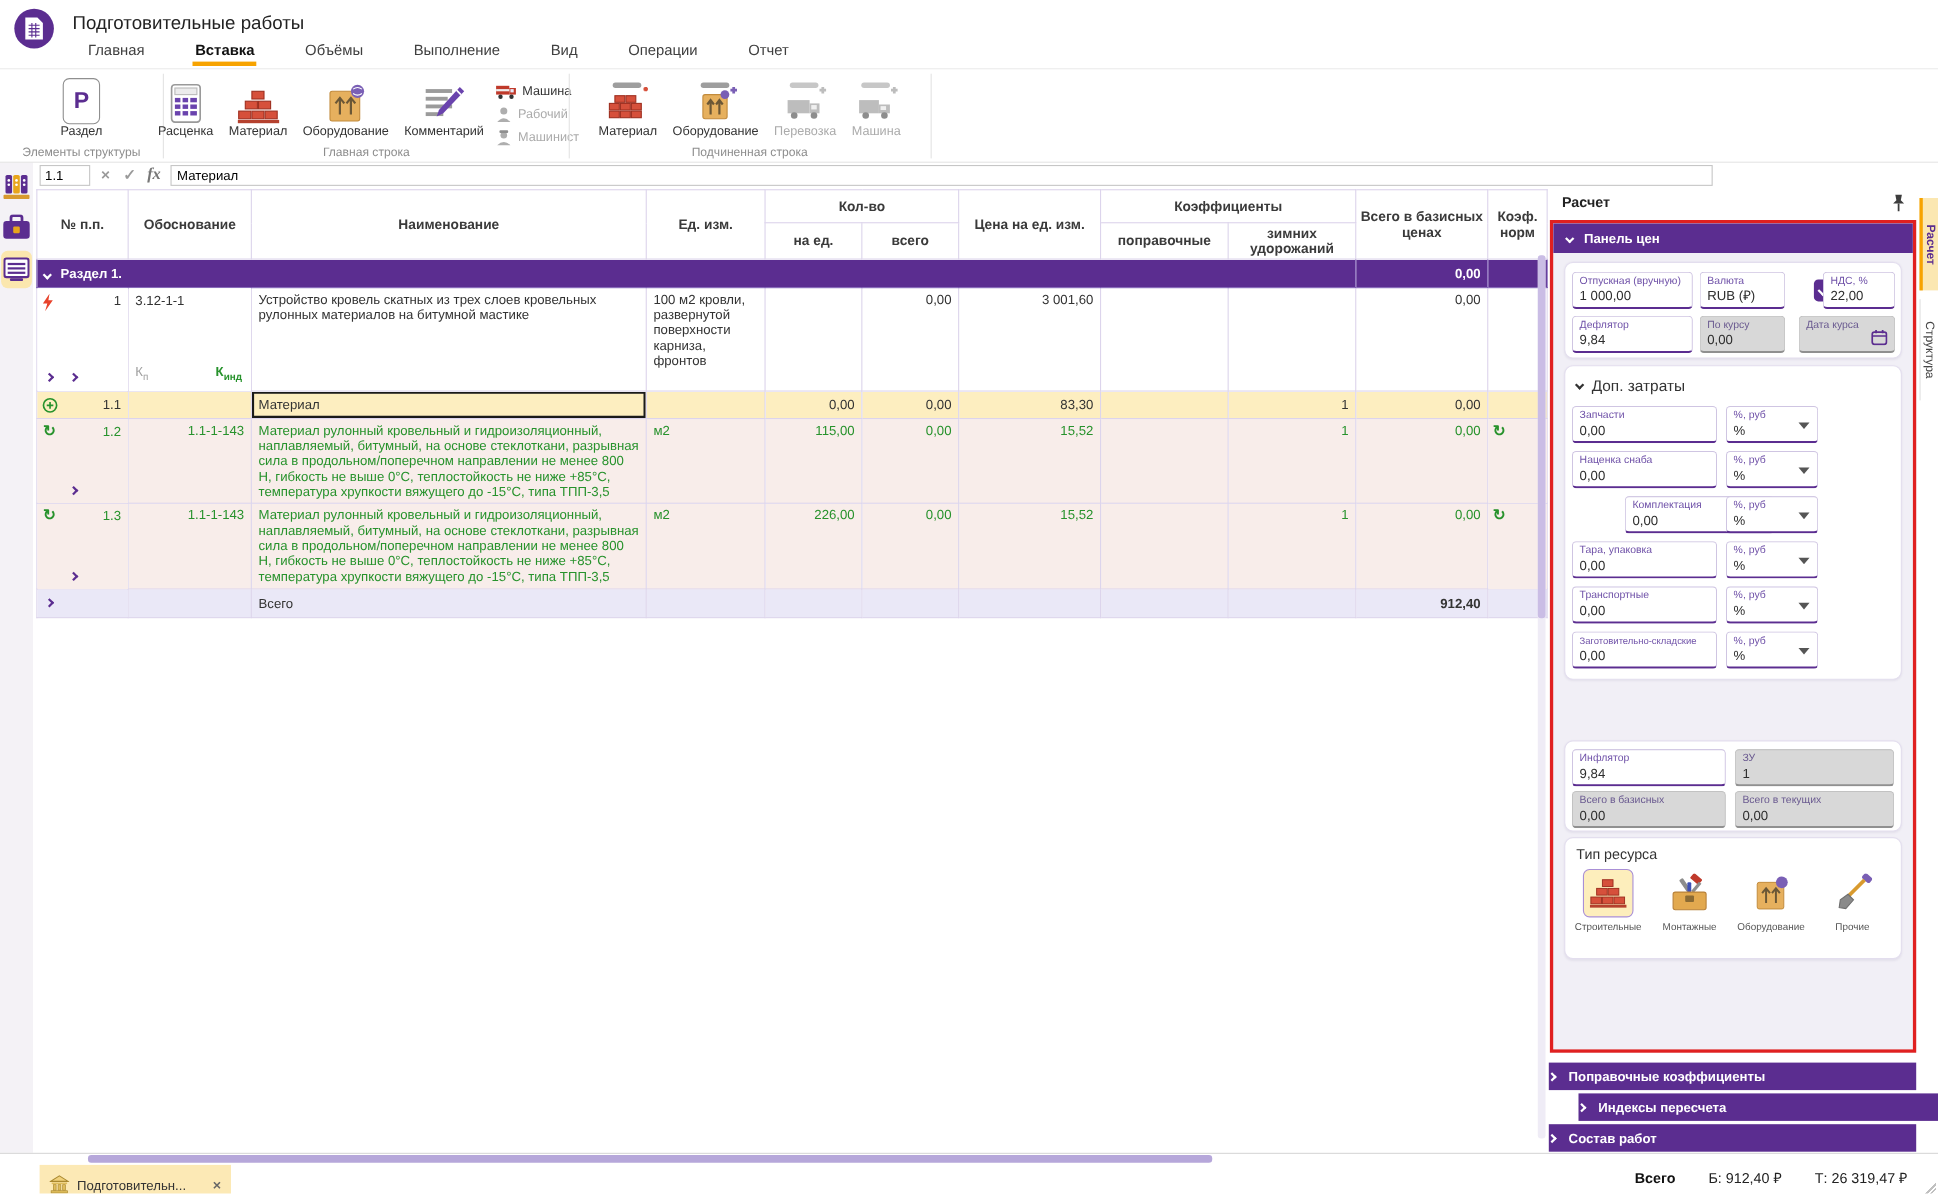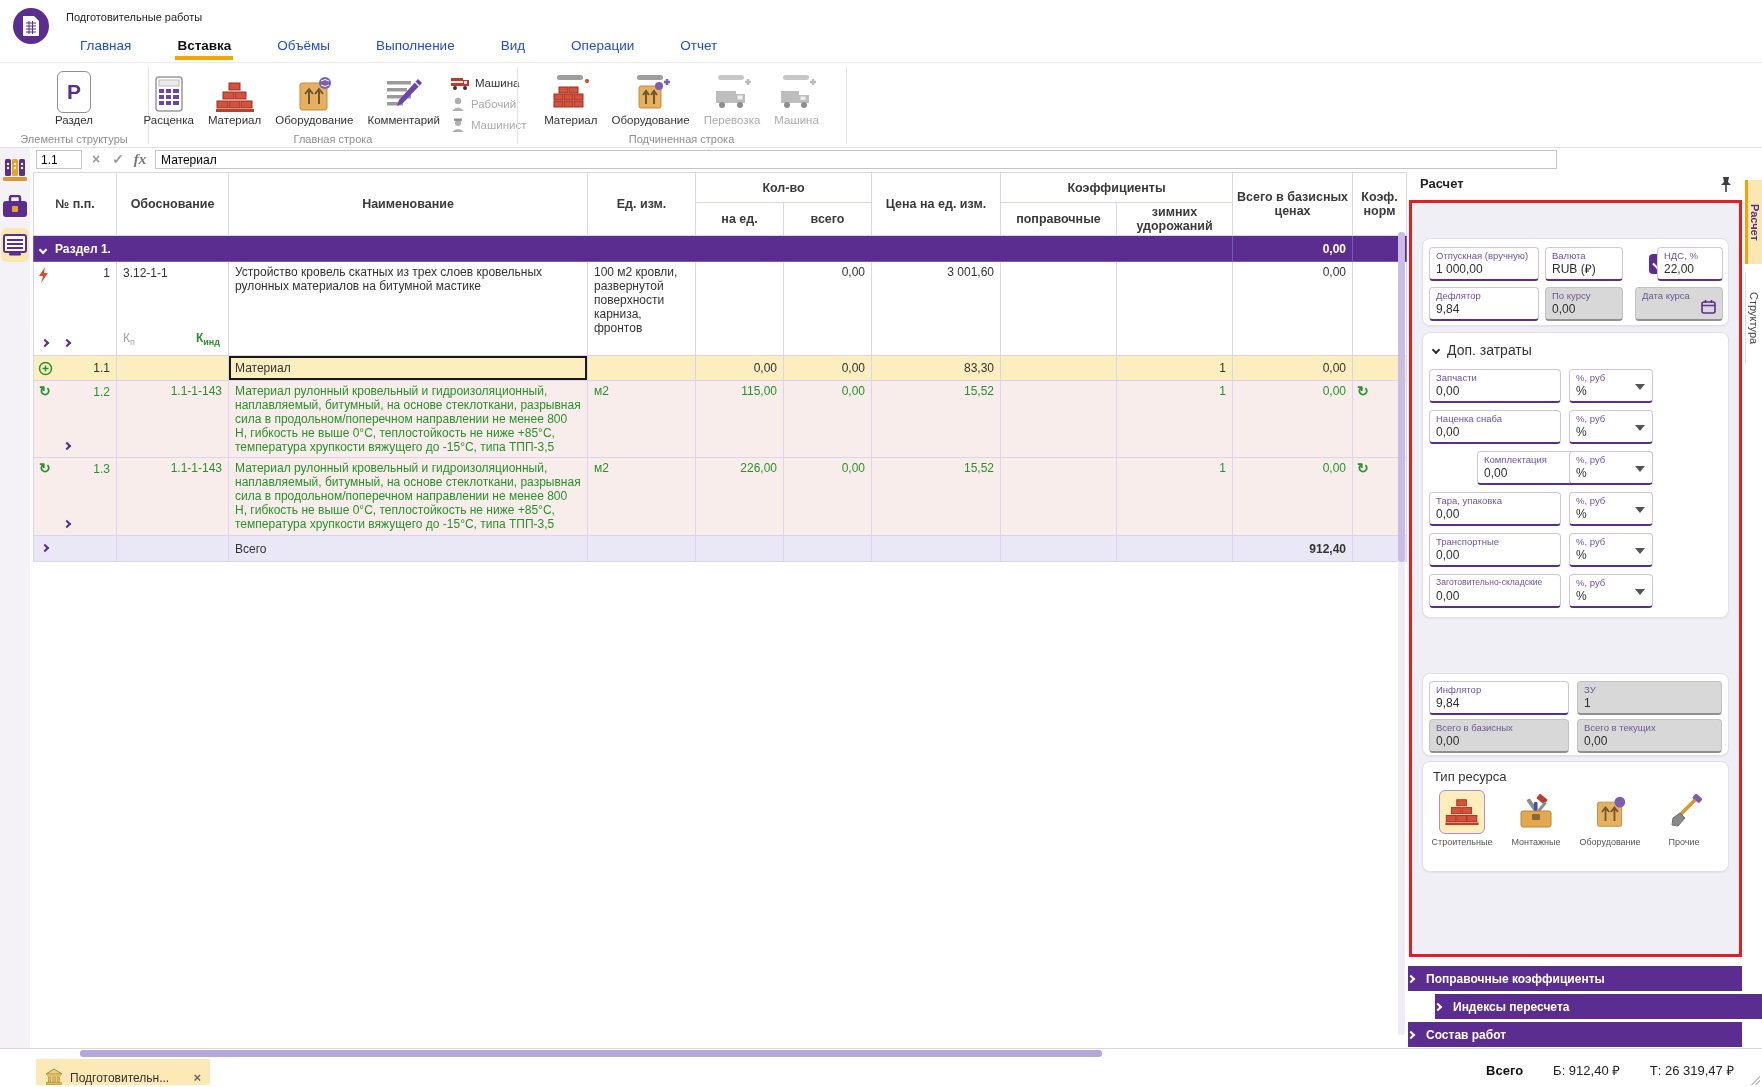--- a/index.html
+++ b/index.html
@@ -4,23 +4,23 @@
 <style>
   * { margin:0; padding:0; box-sizing:border-box; }
   html,body { width:1762px; height:1087px; overflow:hidden; background:#fff;
     font-family:"Liberation Sans", sans-serif; color:#333; }
   #screen { position:relative; width:1762px; height:1087px; background:#fff; }
 
   
   #titlebar { position:absolute; left:0; top:0; width:1762px; height:62px; background:#fff; }
   #appicon { position:absolute; left:13px; top:8px; width:36px; height:36px; border-radius:50%;
     background:#5b2d90; display:flex; align-items:center; justify-content:center; }
-  #apptitle { position:absolute; left:66px; top:11px; font-size:11px; color:#222; }
+  #apptitle { position:absolute; left:66px; top:11px; font-size:17px; color:#222; }
   #menu { position:absolute; left:78px; top:34px; display:flex; gap:42px; }
-  .mtab { font-size:13.5px; color:#1d4ed8; padding:4px 2px 7px; cursor:default; }
+  .mtab { font-size:13.5px; color:#404040; padding:4px 2px 7px; cursor:default; }
   .mtab.active { font-weight:bold; color:#111; border-bottom:4px solid #f7a300; padding-bottom:3px; }
 
   
   #ribbon { position:absolute; left:0; top:62px; width:1762px; height:86px; background:#fff;
     border-top:1px solid #ececec; border-bottom:1px solid #e2e2e2; }
   .rgroup { position:absolute; top:0; height:85px; }
   .rgroup .glabel { position:absolute; bottom:3px; left:0; right:0; text-align:center;
     font-size:11px; color:#8d8d8d; white-space:nowrap; }
   .rgroup .btns { position:absolute; top:6px; left:0; right:0; display:flex; justify-content:center;
     align-items:flex-start; gap:6px; }
@@ -541,20 +541,24 @@
     </div>
 
   <div id="panel">
     <div id="paneltitle">Расчет</div>
     <svg style="position:absolute;right:12px;top:4px;" width="14" height="17" viewBox="0 0 14 17">
       <path d="M4 1 h6 l-1 5 3 3 h-10 l3 -3 z" fill="#3d3d3d"></path>
       <line x1="7" y1="9" x2="7" y2="16" stroke="#3d3d3d" stroke-width="1.6"></line>
     </svg>
 
     <div id="redbox">
+      <div class="purplebar">
+        <span class="chv down white"></span>
+        <span>Панель цен</span>
+      </div>
 
       <div class="pcard" style="top:35px;height:88px;">
         <div class="fld" style="left:6px;top:8px;width:110px;">
           <div class="lb">Отпускная (вручную)</div>
           <div class="vl">1 000,00</div>
         </div>
         <div class="fld" style="left:122px;top:8px;width:78px;">
           <div class="lb">Валюта</div>
           <div class="vl">RUB (₽)</div>
 

